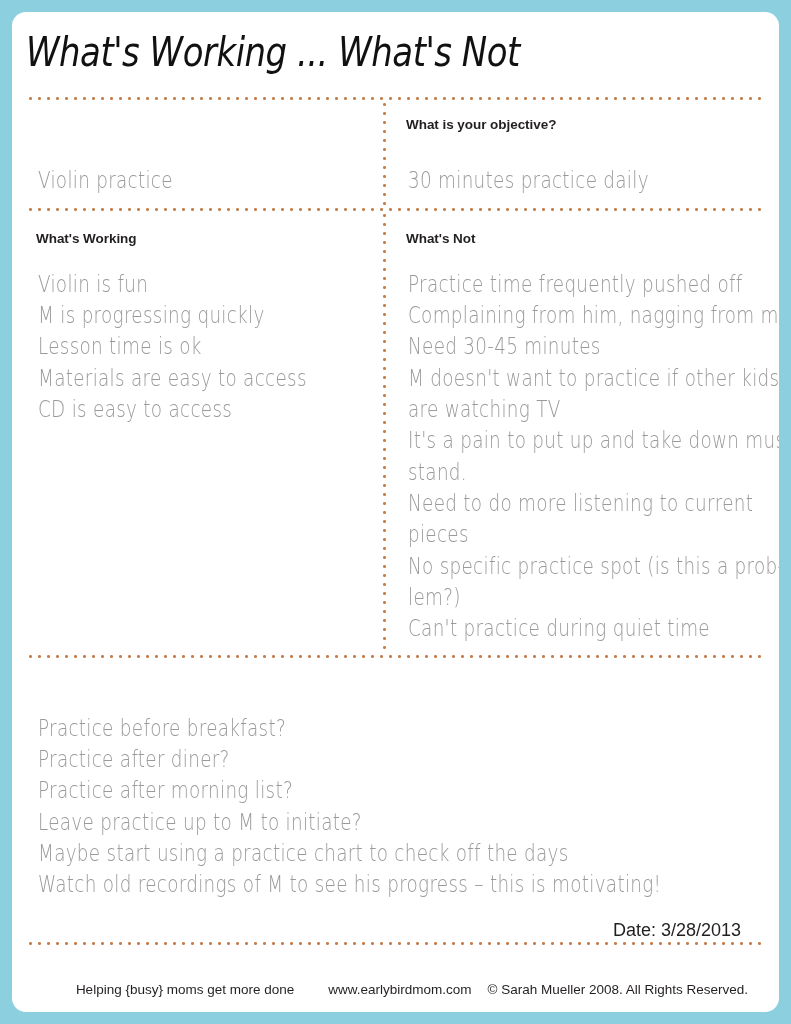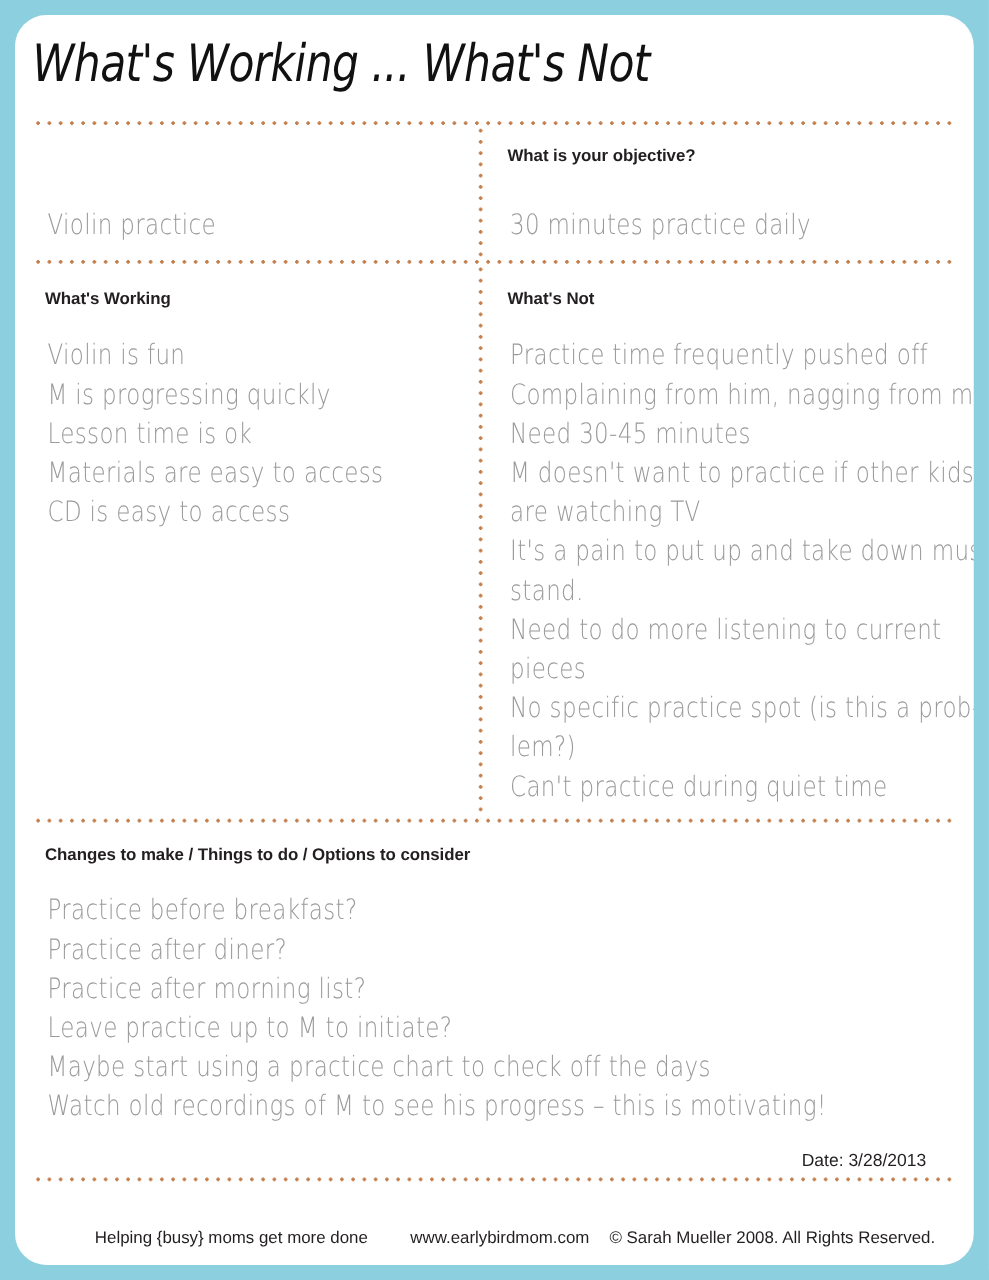--- a/index.html
+++ b/index.html
@@ -20,21 +20,21 @@
     height: 1024px;
     background: #8ccfdf;
   }
   .card {
     position: absolute;
     left: 12px;
     top: 12px;
     width: 767px;
     height: 1000px;
     background: #ffffff;
-    border-radius: 25px;
+    border-radius: 14px;
     box-sizing: border-box;
     overflow: hidden;
   }
 
   
   .header {
     position: absolute;
     left: 0; top: 0;
     width: 767px;
     height: 83px;
@@ -134,21 +134,21 @@
   #answer-objective { left: 396px; top: 152px; }
   #answer-working   { left: 26px;  top: 256px; }
   #answer-not       { left: 396px; top: 256px; }
   #answer-changes   { left: 26px;  top: 700px; }
 
   
   .date-line {
     position: absolute;
     right: 38px;
     top: 908px;
-    font-size: 14px;
+    font-size: 18px;
     color: #231f20;
     white-space: nowrap;
   }
   .footer-url {
     position: absolute;
     left: 0;
     top: 943px;
     width: 767px;
     text-align: center;
     font-size: 13.5px;
@@ -190,21 +190,20 @@
 
     <div class="field-label" id="label-objective">What is your objective?</div>
     <div class="answer-block hand hand-lg" id="answer-objective">30 minutes practice daily</div>
 
     <div class="field-label" id="label-working">What's Working</div>
     <div class="answer-block hand hand-lg" id="answer-working"><span class="answer-line">Violin is fun</span><span class="answer-line">M is progressing quickly</span><span class="answer-line">Lesson time is ok</span><span class="answer-line">Materials are easy to access</span><span class="answer-line">CD is easy to access</span></div>
 
     <div class="field-label" id="label-not">What's Not</div>
     <div class="answer-block hand hand-lg" id="answer-not"><span class="answer-line">Practice time frequently pushed off</span><span class="answer-line">Complaining from him, nagging from me</span><span class="answer-line">Need 30-45 minutes</span><span class="answer-line">M doesn't want to practice if other kids</span><span class="answer-line">are watching TV</span><span class="answer-line">It's a pain to put up and take down music</span><span class="answer-line">stand.</span><span class="answer-line">Need to do more listening to current</span><span class="answer-line">pieces</span><span class="answer-line">No specific practice spot (is this a prob-</span><span class="answer-line">lem?)</span><span class="answer-line">Can't practice during quiet time</span></div>
 
-    <div class="field-label" id="label-changes">Changes to make / Things to do / Options to consider</div>
     <div class="answer-block hand hand-lg" id="answer-changes"><span class="answer-line">Practice before breakfast?</span><span class="answer-line">Practice after diner?</span><span class="answer-line">Practice after morning list?</span><span class="answer-line">Leave practice up to M to initiate?</span><span class="answer-line">Maybe start using a practice chart to check off the days</span><span class="answer-line">Watch old recordings of M to see his progress – this is motivating!</span></div>
 
     <div class="date-line">Date: 3/28/2013</div>
     <div class="footer-bottom">
       <span class="fb-tagline">Helping {busy} moms get more done</span><span class="fb-site">www.earlybirdmom.com</span><span>© Sarah Mueller 2008. All Rights Reserved.</span>
     </div>
 
   </div>
 </div>
 

